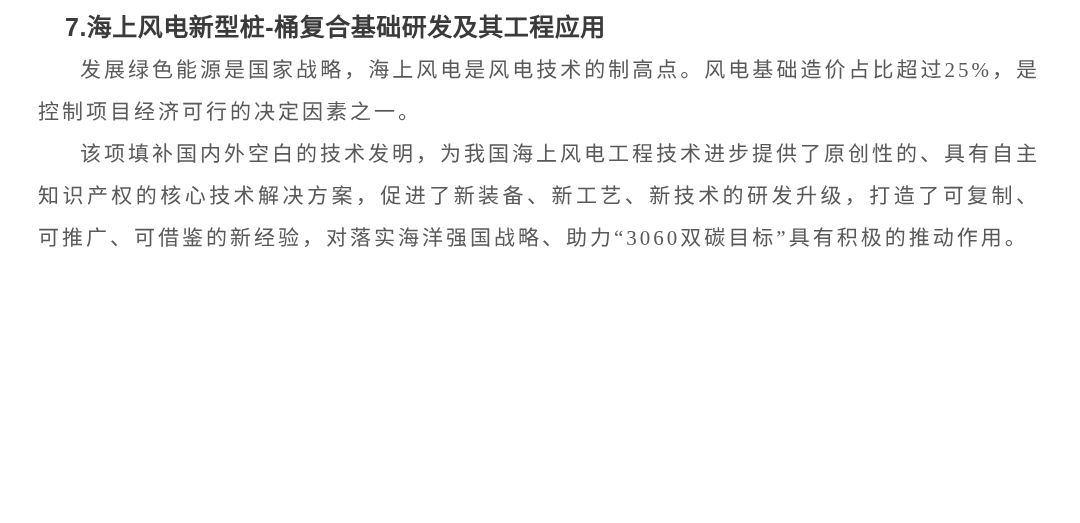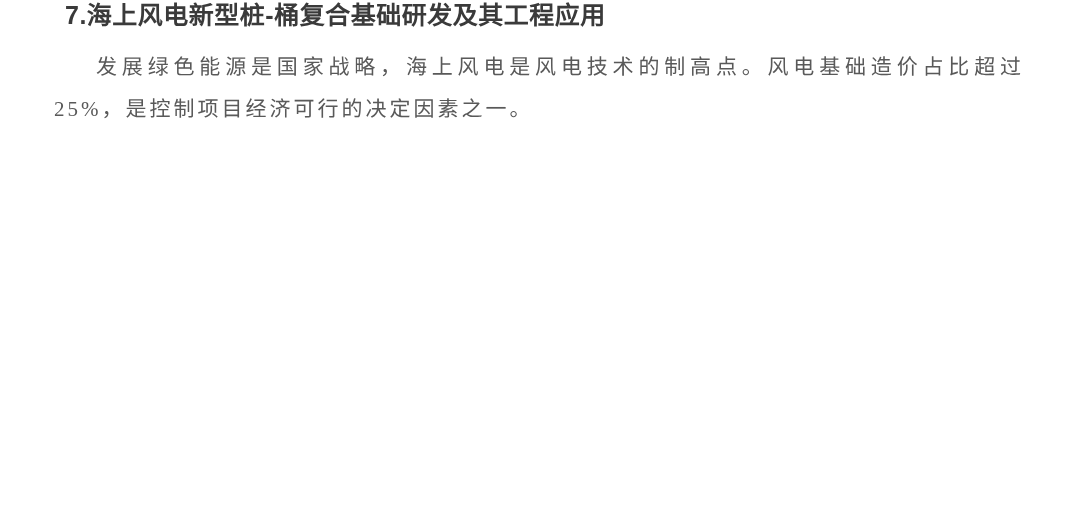--- a/index.html
+++ b/index.html
@@ -9,45 +9,46 @@
   }
   body {
     width: 1080px;
     height: 523px;
     overflow: hidden;
   }
   .page {
     box-sizing: border-box;
     width: 1080px;
     height: 523px;
-    padding: 0 40px 0 38px;
+    padding: 12px 40px 0 38px;
     background: #ffffff;
   }
   .doc-title {
     margin: 0 0 7px 27px;
     font-family: "Liberation Sans", "DejaVu Sans", sans-serif;
     font-weight: bold;
     font-size: 25px;
     line-height: 30px;
     color: #3a3a3a;
     letter-spacing: 0.5px;
   }
   .doc-paragraph {
-    margin: 16px;
+    margin: 0;
     font-family: "Liberation Serif", "DejaVu Serif", serif;
     font-size: 21px;
     line-height: 42px;
     color: #595959;
     letter-spacing: 3px;
     text-align: justify;
     text-indent: 2em;
   }
 </style>
 </head>
 <body>
 
 <div class="page">
   <h1 class="doc-title">7.海上风电新型桩-桶复合基础研发及其工程应用</h1>
 
   <p class="doc-paragraph">发展绿色能源是国家战略，海上风电是风电技术的制高点。风电基础造价占比超过25%，是控制项目经济可行的决定因素之一。</p>
 
 
+  <p class="doc-paragraph">该项填补国内外空白的技术发明，为我国海上风电工程技术进步提供了原创性的、具有自主知识产权的核心技术解决方案，促进了新装备、新工艺、新技术的研发升级，打造了可复制、可推广、可借鉴的新经验，对落实海洋强国战略、助力“3060双碳目标”具有积极的推动作用。</p>
 </div>
 
 </body></html>

